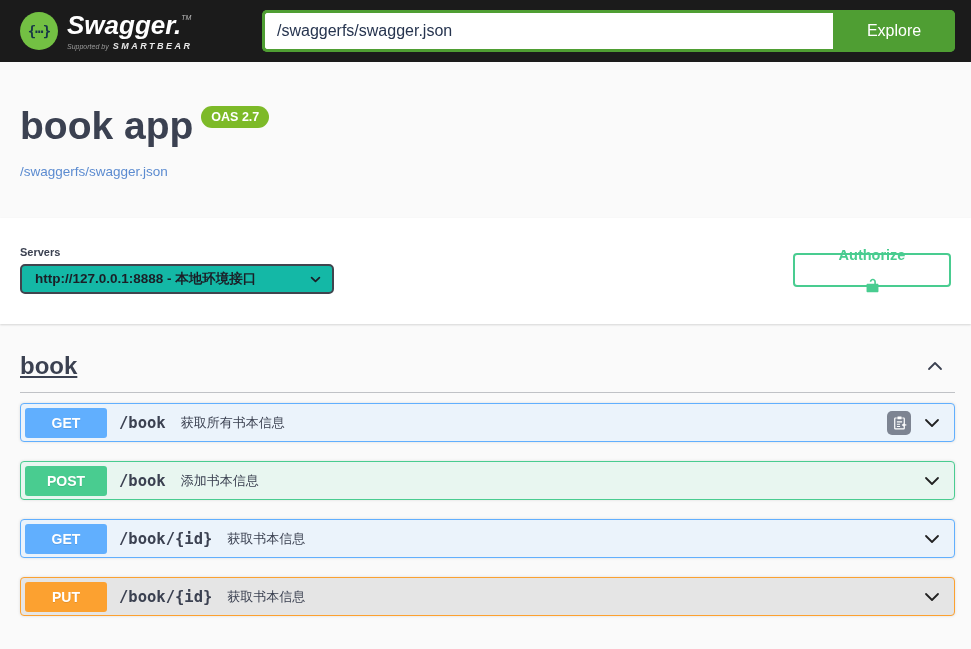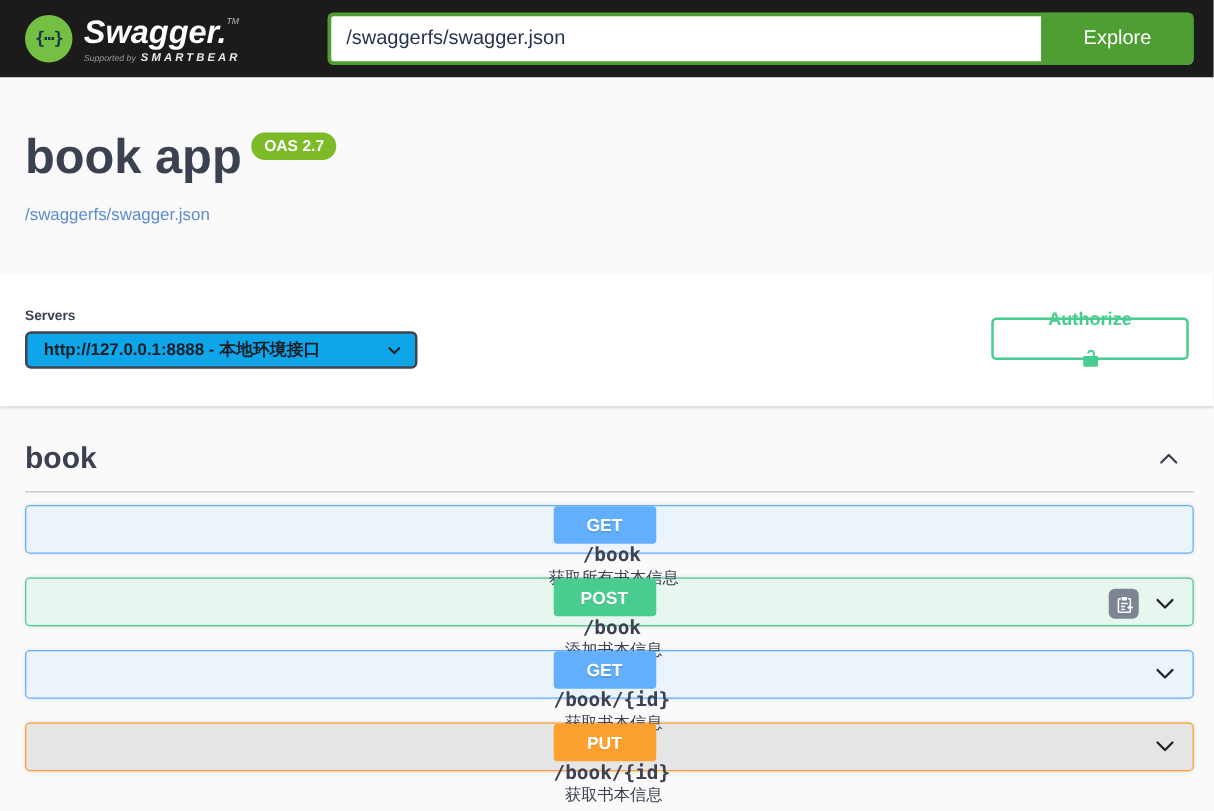--- a/index.html
+++ b/index.html
@@ -64,50 +64,49 @@
 
   
   .scheme-container {
     background: #ffffff; padding: 28px 20px 30px;
     box-shadow: 0 1px 2px 0 rgba(0,0,0,0.15);
     display: flex; justify-content: space-between; align-items: center;
   }
   .servers-label { font-size: 11px; font-weight: bold; color: #3b4151; margin-bottom: 6px; }
   .server-select {
     width: 314px; height: 30px; border: 2px solid #41444e; border-radius: 5px;
-    background: #0ea5e9; cursor: pointer;
+    background: #14b8a6; cursor: pointer;
     display: flex; align-items: center; justify-content: space-between;
     padding: 0 10px 0 13px; font-size: 13.5px; font-weight: bold; color: #1b1f27;
   }
   .authorize-btn {
     width: 158px; height: 34px; border: 2px solid #49cc90; border-radius: 4px;
     background: transparent; cursor: pointer; margin-right: 0;
     display: flex; align-items: center; justify-content: center; gap: 14px;
     color: #49cc90; font-size: 14.5px; font-weight: bold;
     font-family: "Liberation Sans", sans-serif;
     flex-direction: column;
   }
 
   
   .operations-section { padding: 18px 16px 0 20px; }
   .opblock-tag {
     display: flex; justify-content: space-between; align-items: center;
-    padding: 10px 10px 12px 0; border-bottom: 1px solid rgba(59,65,81,0.3);
+    padding: 10px 10px 12px 0; border-bottom: 1px solid rgba(59,65,81,0.3); text-decoration: underline;
   }
   .tag-name { margin: 0; font-size: 24px; font-weight: bold; color: #3b4151; }
   .icon-btn { background: none; border: none; padding: 0; cursor: pointer; display: flex; align-items: center; }
 
   .operations-list { }
   .opblock {
     display: flex; align-items: center; height: 39px;
     border: 1px solid; border-radius: 4px; margin-top: 19px;
     padding: 0 12px 0 4px;
     box-shadow: 0 0 3px rgba(0,0,0,0.12);
     cursor: pointer;
-    flex-direction: column;
   }
   .operations-list .opblock:first-child { margin-top: 10px; }
   .opblock.get  { background: #ebf3fb; border-color: #61affe; }
   .opblock.post { background: #e8f6f0; border-color: #49cc90; }
   .opblock.put  { background: #e5e5e5; border-color: #fca130; }
 
   .method-badge {
     width: 82px; height: 30px; border-radius: 3px;
     display: flex; align-items: center; justify-content: center;
     color: #ffffff; font-weight: bold; font-size: 14px; flex: none;

